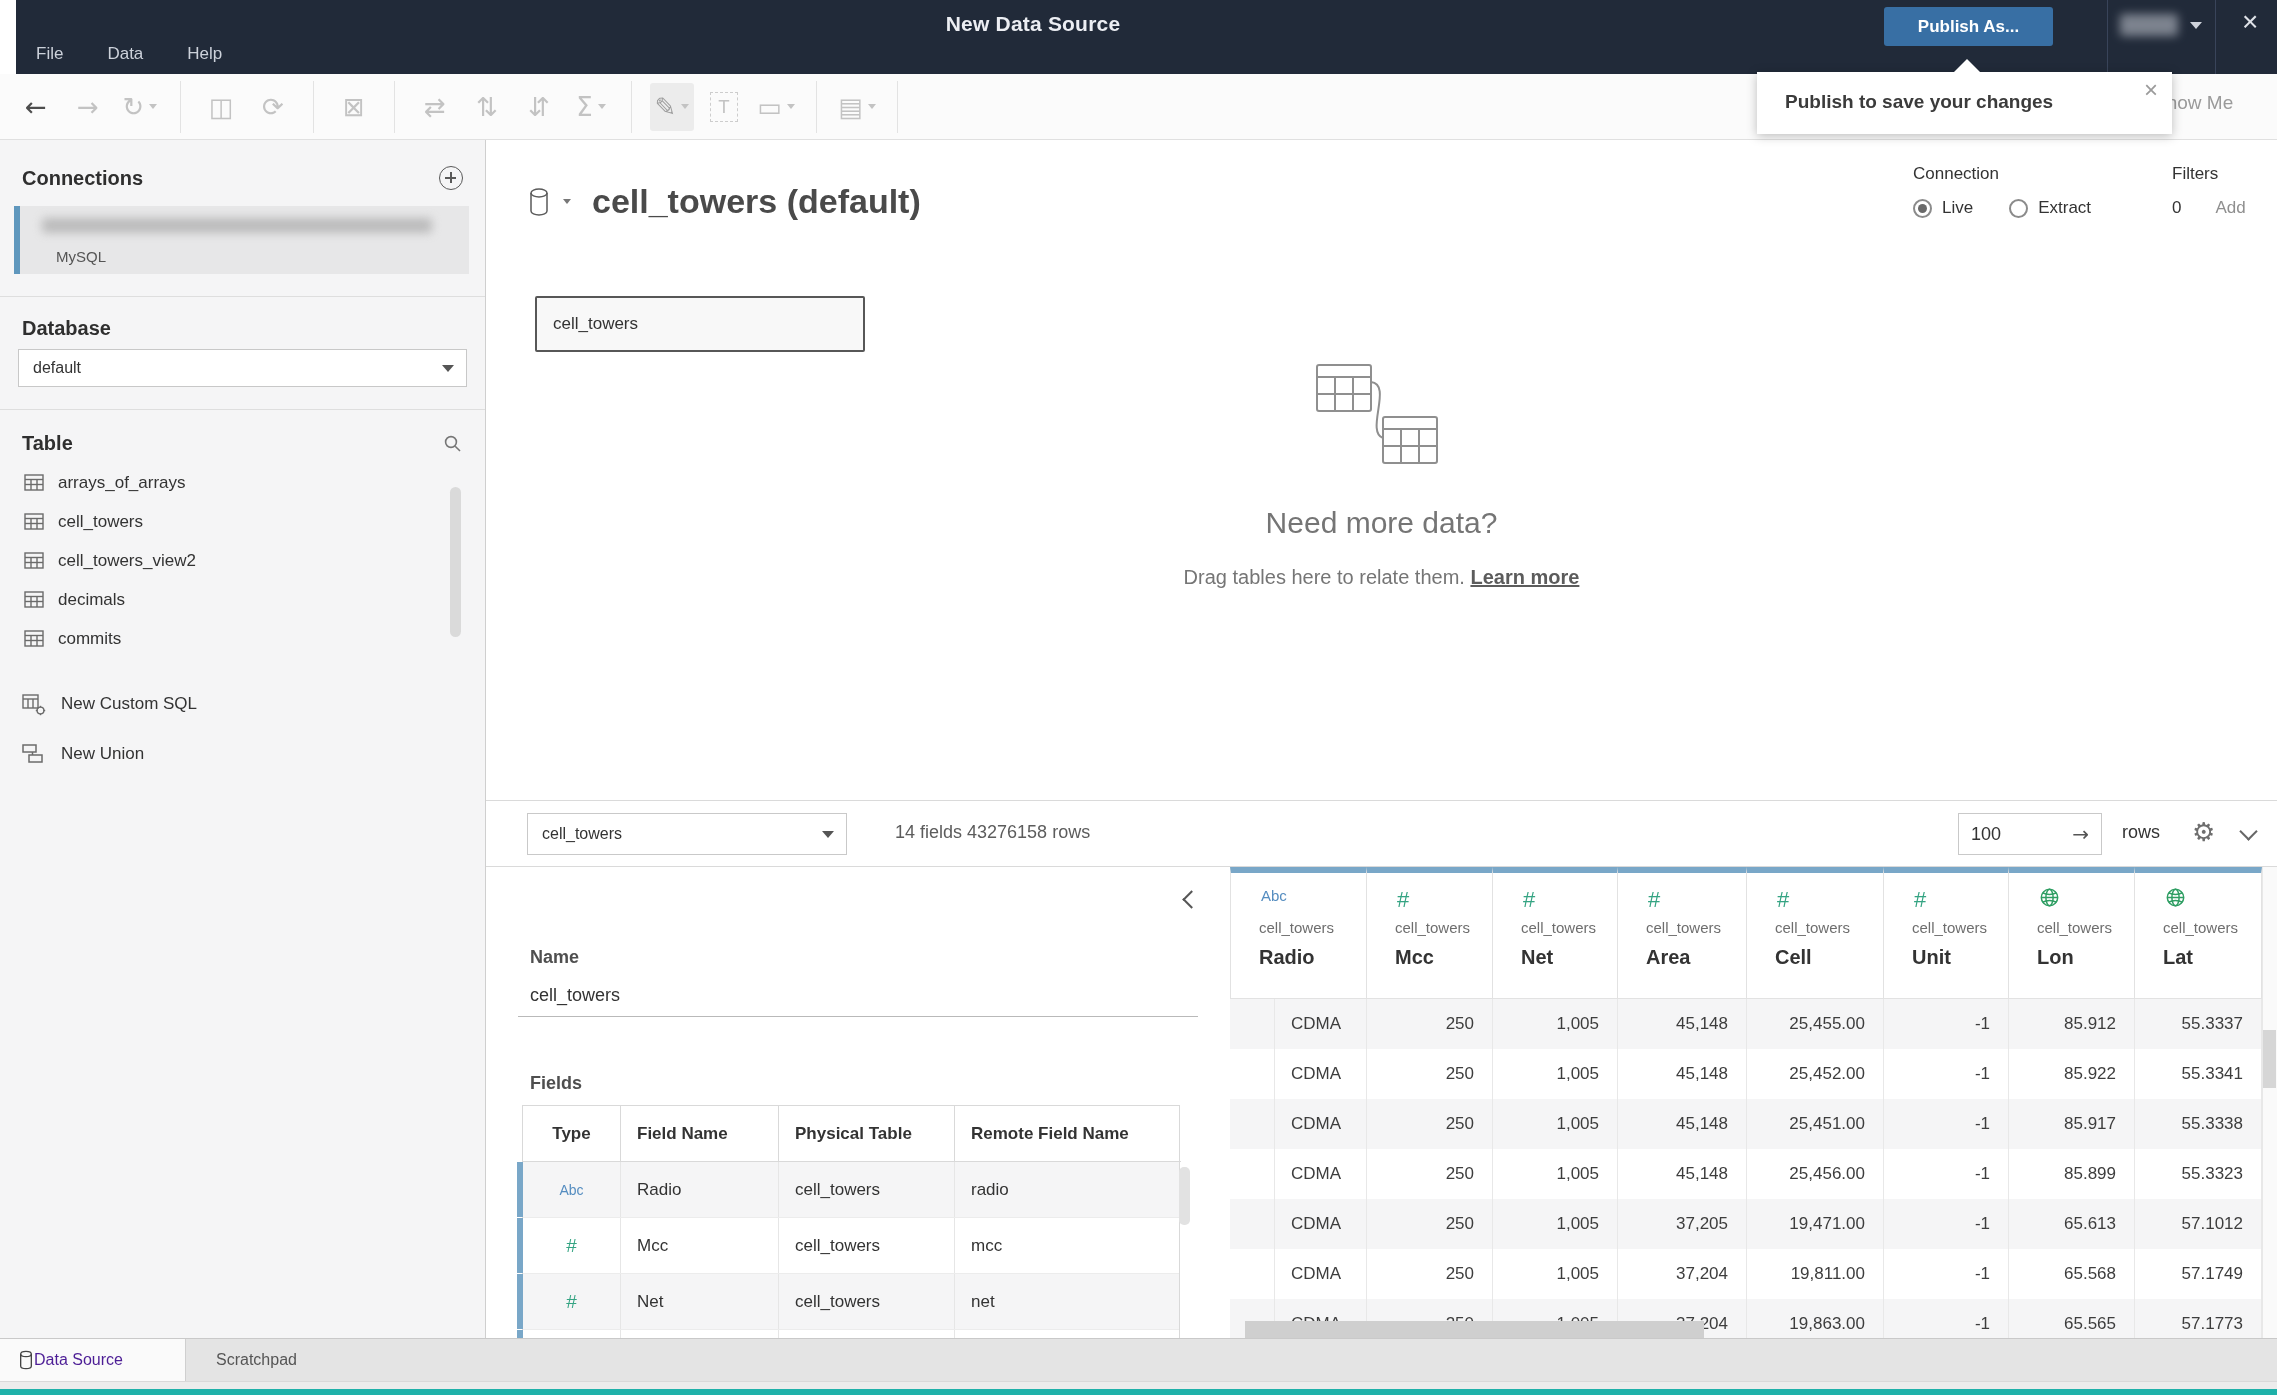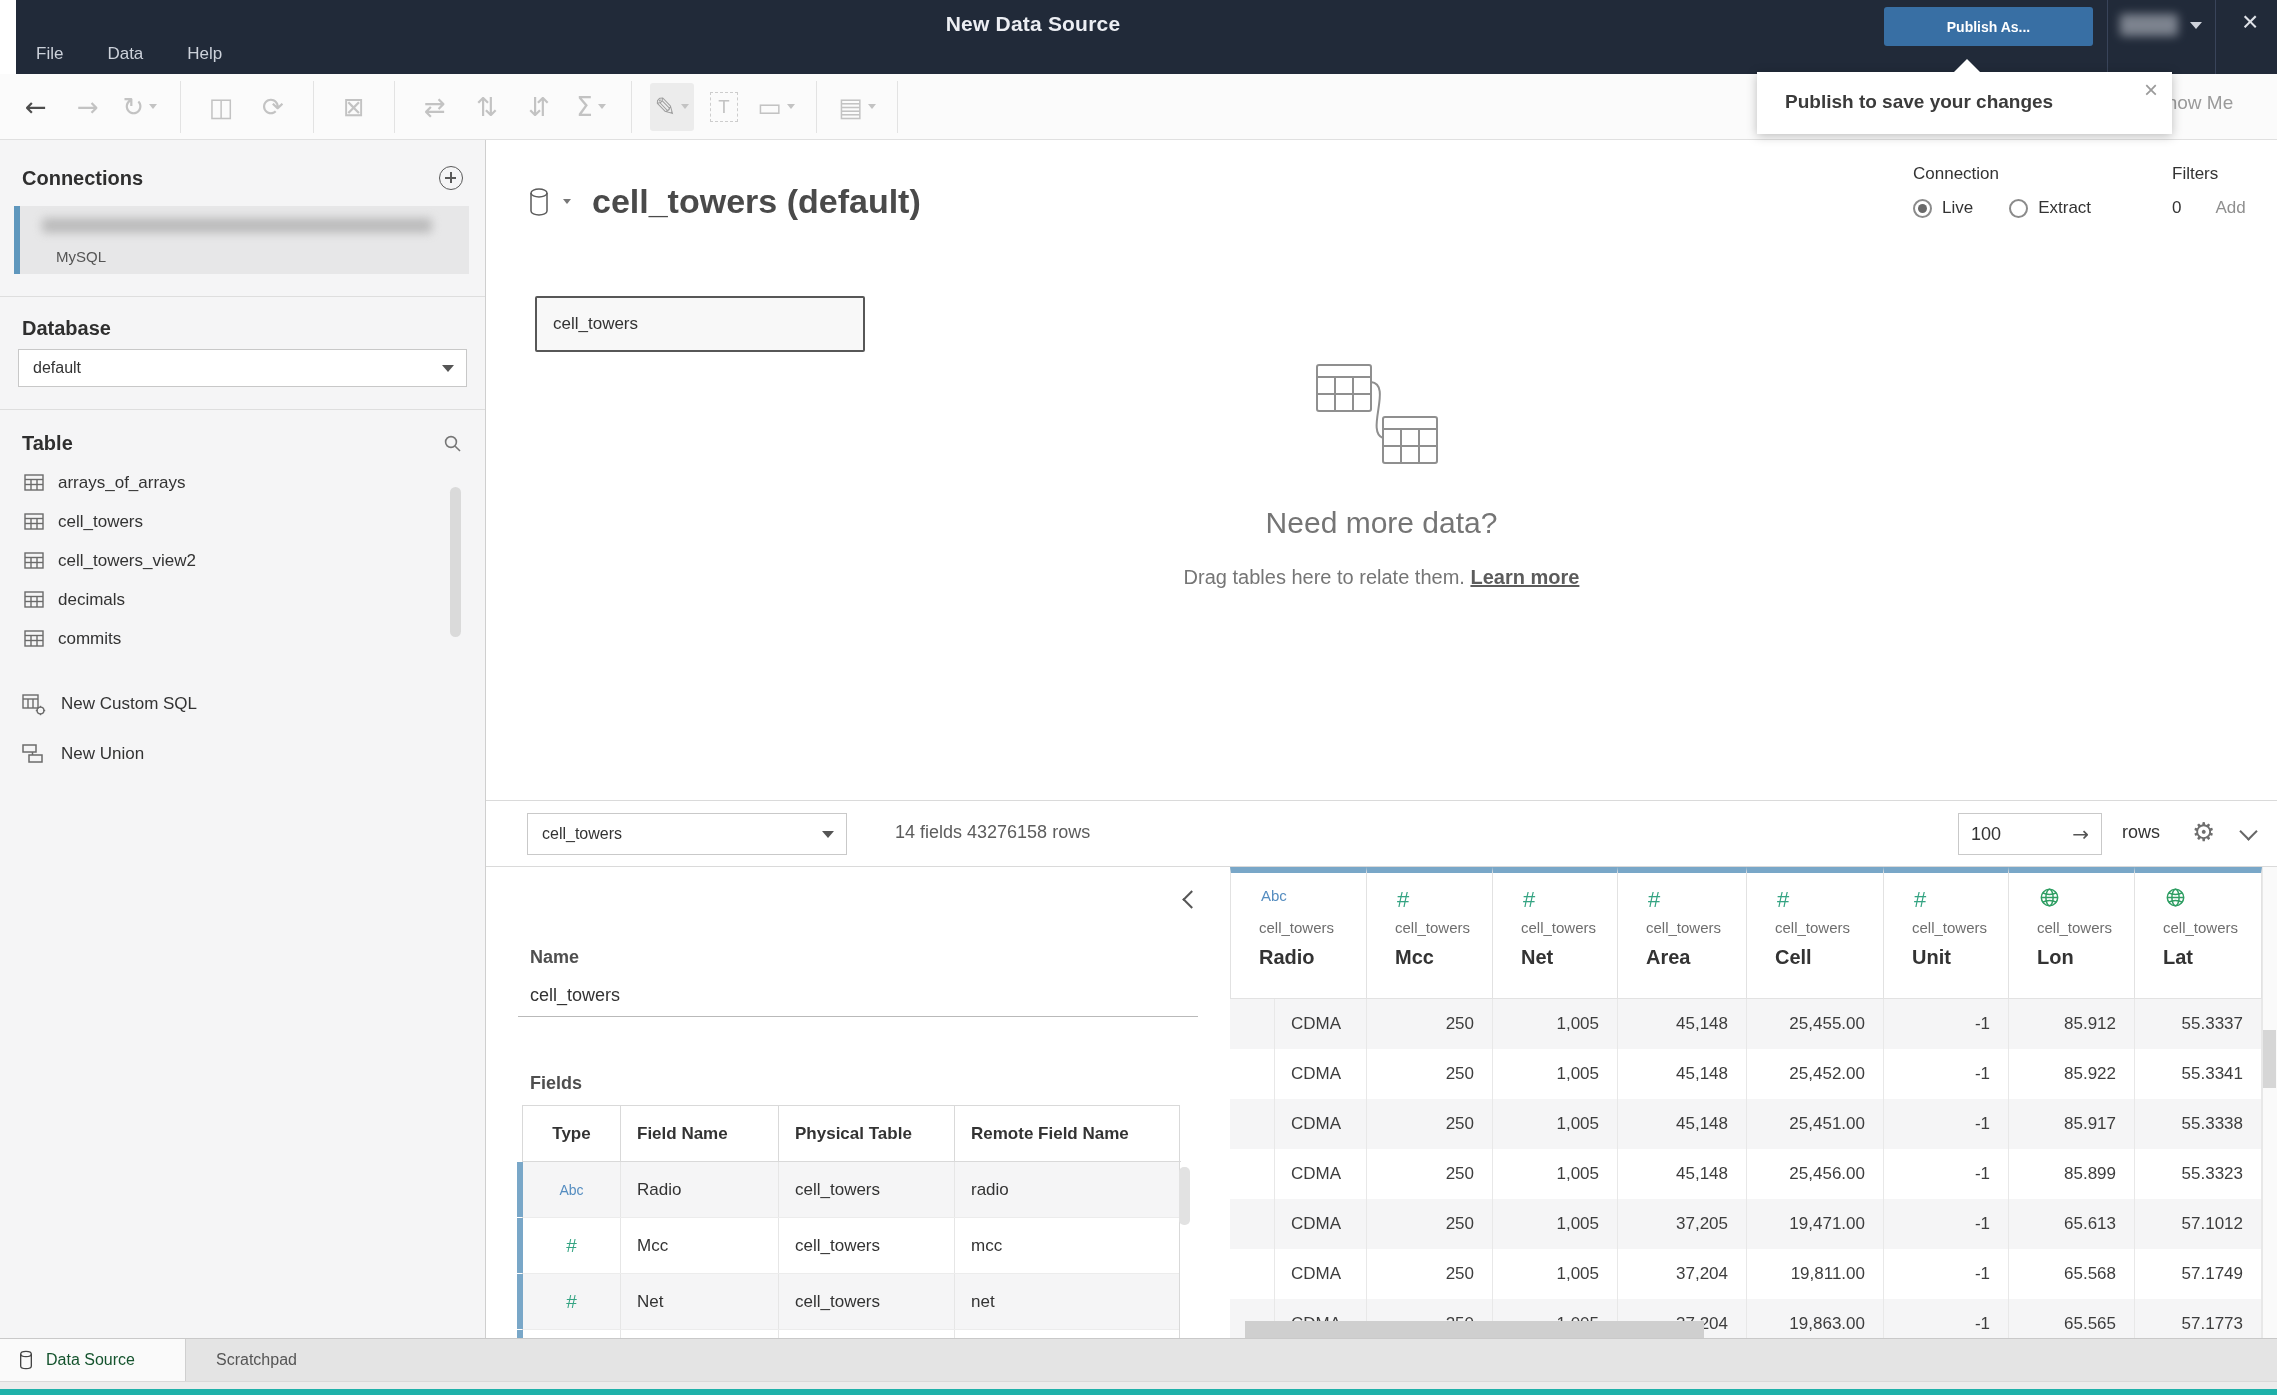--- a/index.html
+++ b/index.html
@@ -5,21 +5,21 @@
   * { box-sizing: border-box; margin: 0; padding: 0; }
   html,body { width:2277px; height:1395px; }
   body { font-family:"Liberation Sans","DejaVu Sans",sans-serif; color:#333; background:#fff; }
   .app { position:relative; width:2277px; height:1395px; overflow:hidden; display:flex; flex-direction:column; }
 
   
   .titlebar { position:relative; height:74px; background:#212a39; flex:0 0 auto;margin-left:16px; }
   .menus { position:absolute; left:20px; bottom:10px; display:flex; gap:44px; }
   .menus span { color:#ccd1da; font-size:17px; cursor:default; }
   .app-title { position:absolute; left:1017px; top:12px; transform:translateX(-50%); color:#eceef3; font-size:21px; font-weight:bold; letter-spacing:.2px; }
-  .publish-btn { position:absolute; left:1868px; top:7px; width:209px; height:39px; background:#386fa4; border:none; border-radius:3px; color:#fff; font-size:14px; font-weight:bold; font-family:inherit; }
+  .publish-btn { position:absolute; left:1868px; top:7px; width:169px; height:39px; background:#386fa4; border:none; border-radius:3px; color:#fff; font-size:17px; font-weight:bold; font-family:inherit; }
   .tb-sep { position:absolute; top:0; width:1px; height:74px; background:#39445a; }
   .tb-sep.s1 { left:2091px; } .tb-sep.s2 { left:2199px; }
   .user-chip { position:absolute; left:2104px; top:14px; display:flex; align-items:center; gap:12px; }
   .user-blur { width:58px; height:22px; background:#8d939e; border-radius:3px; filter:blur(5px); opacity:.85; }
   .caret-down { width:0; height:0; border-left:6px solid transparent; border-right:6px solid transparent; border-top:7px solid #666; }
   .caret-down.white { border-top-color:#cfd3db; }
   .caret-down.tiny { border-left-width:4px; border-right-width:4px; border-top-width:5px; margin-left:5px; }
   .close-btn { position:absolute; left:2226px; top:8px; color:#dfe2e8; font-size:28px; line-height:1; cursor:default; }
 
   
@@ -139,21 +139,21 @@
   .g-row { display:grid; grid-template-columns:137px 126px 125px 129px 137px 125px 126px 127px; height:50px; }
   .g-row.stripe { background:#f5f5f6; }
   .g-row > div { display:flex; align-items:center; justify-content:flex-end; padding-right:18px; font-size:17px; color:#3d3d3d; border-right:1px solid #e8e8e8;margin-left:44px; }
   .g-row > div:first-child { justify-content:flex-start; padding-left:16px; border-left:1px solid #e8e8e8; }
   .v-track { position:absolute; right:0; top:0; bottom:0; width:15px; background:#fafafa; border-left:1px solid #e8e8e8; }
   .v-thumb { position:absolute; right:1px; top:163px; width:13px; height:58px; background:#d6d6d6; }
   .h-thumb { position:absolute; left:15px; bottom:0; width:459px; height:17px; background:#cfcfcf; }
 
   
   .tabbar { position:relative; height:43px; background:#e4e4e4; border-top:1px solid #c9c9c9; display:flex; align-items:stretch; flex:0 0 auto; }
-  .tab-active { width:186px; background:#fafafa; border-right:1px solid #cfcfcf; display:flex; align-items:center; gap:12px; padding-left:18px; font-size:16px; color:#14532d; }
+  .tab-active { width:186px; background:#fafafa; border-right:1px solid #cfcfcf; display:flex; align-items:center; gap:0; padding-left:18px; font-size:16px; color:#4c1d95; }
   .tab-inactive { display:flex; align-items:center; padding-left:30px; font-size:16px; color:#555; }
   .statusbar { height:8px; background:#ececec; border-top:1px solid #d9d9d9; flex:0 0 auto; }
   .tealbar { height:6px; background:#1fb1a9; flex:0 0 auto; }
 
   svg { display:block; }
 </style>
 </head>
 <body>
 
 <div class="app">

